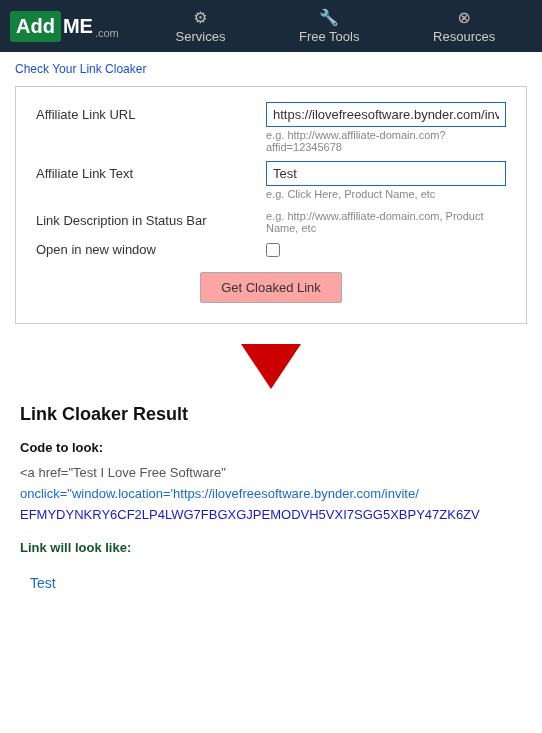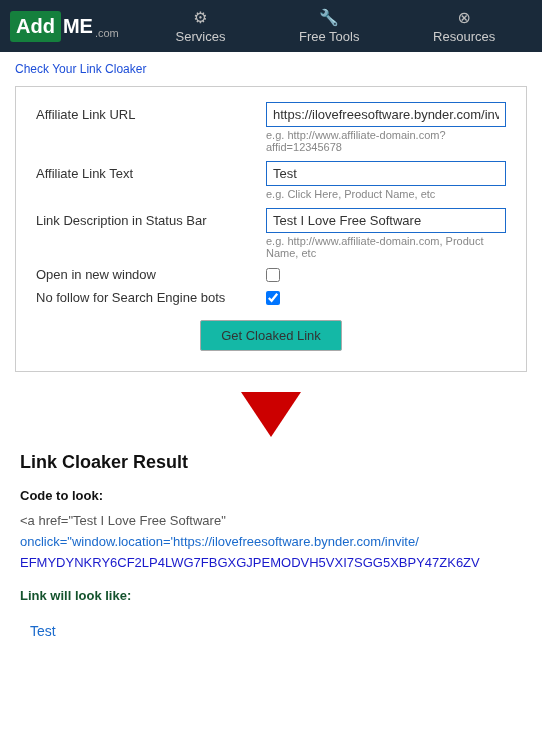--- a/index.html
+++ b/index.html
@@ -117,21 +117,21 @@
     .form-checkbox {
       width: 14px;
       height: 14px;
     }
     .button-row {
       display: flex;
       justify-content: center;
       margin-top: 15px;
     }
     .get-cloaked-btn {
-      background: #14b8a6;
+      background: #fca5a5;
       border: 1px solid #aaa;
       padding: 7px 20px;
       font-size: 13px;
       cursor: pointer;
       color: #333;
       border-radius: 2px;
     }
 
     
     .arrow-wrap {
@@ -227,34 +227,29 @@
       <div class="form-label">Affiliate Link Text</div>
       <div class="form-field-wrap">
         <input class="form-input" type="text" value="Test" style="">
         <div class="form-hint">e.g. Click Here, Product Name, etc</div>
       </div>
     </div>
 
     <div class="form-row">
       <div class="form-label">Link Description in Status Bar</div>
       <div class="form-field-wrap">
-        <input class="form-input" type="text" value="Test I Love Free Software" style="">
         <div class="form-hint">e.g. http://www.affiliate-domain.com, Product Name, etc</div>
       </div>
     </div>
 
     <div class="checkbox-row">
       <div class="checkbox-label">Open in new window</div>
       <input class="form-checkbox" type="checkbox" style="">
     </div>
 
-    <div class="checkbox-row">
-      <div class="checkbox-label">No follow for Search Engine bots</div>
-      <input class="form-checkbox" type="checkbox" checked="" style="">
-    </div>
 
     <div class="button-row">
       <button class="get-cloaked-btn">Get Cloaked Link</button>
     </div>
   </div>
 
   <div class="arrow-wrap">
     <div class="down-arrow"></div>
   </div>
 

